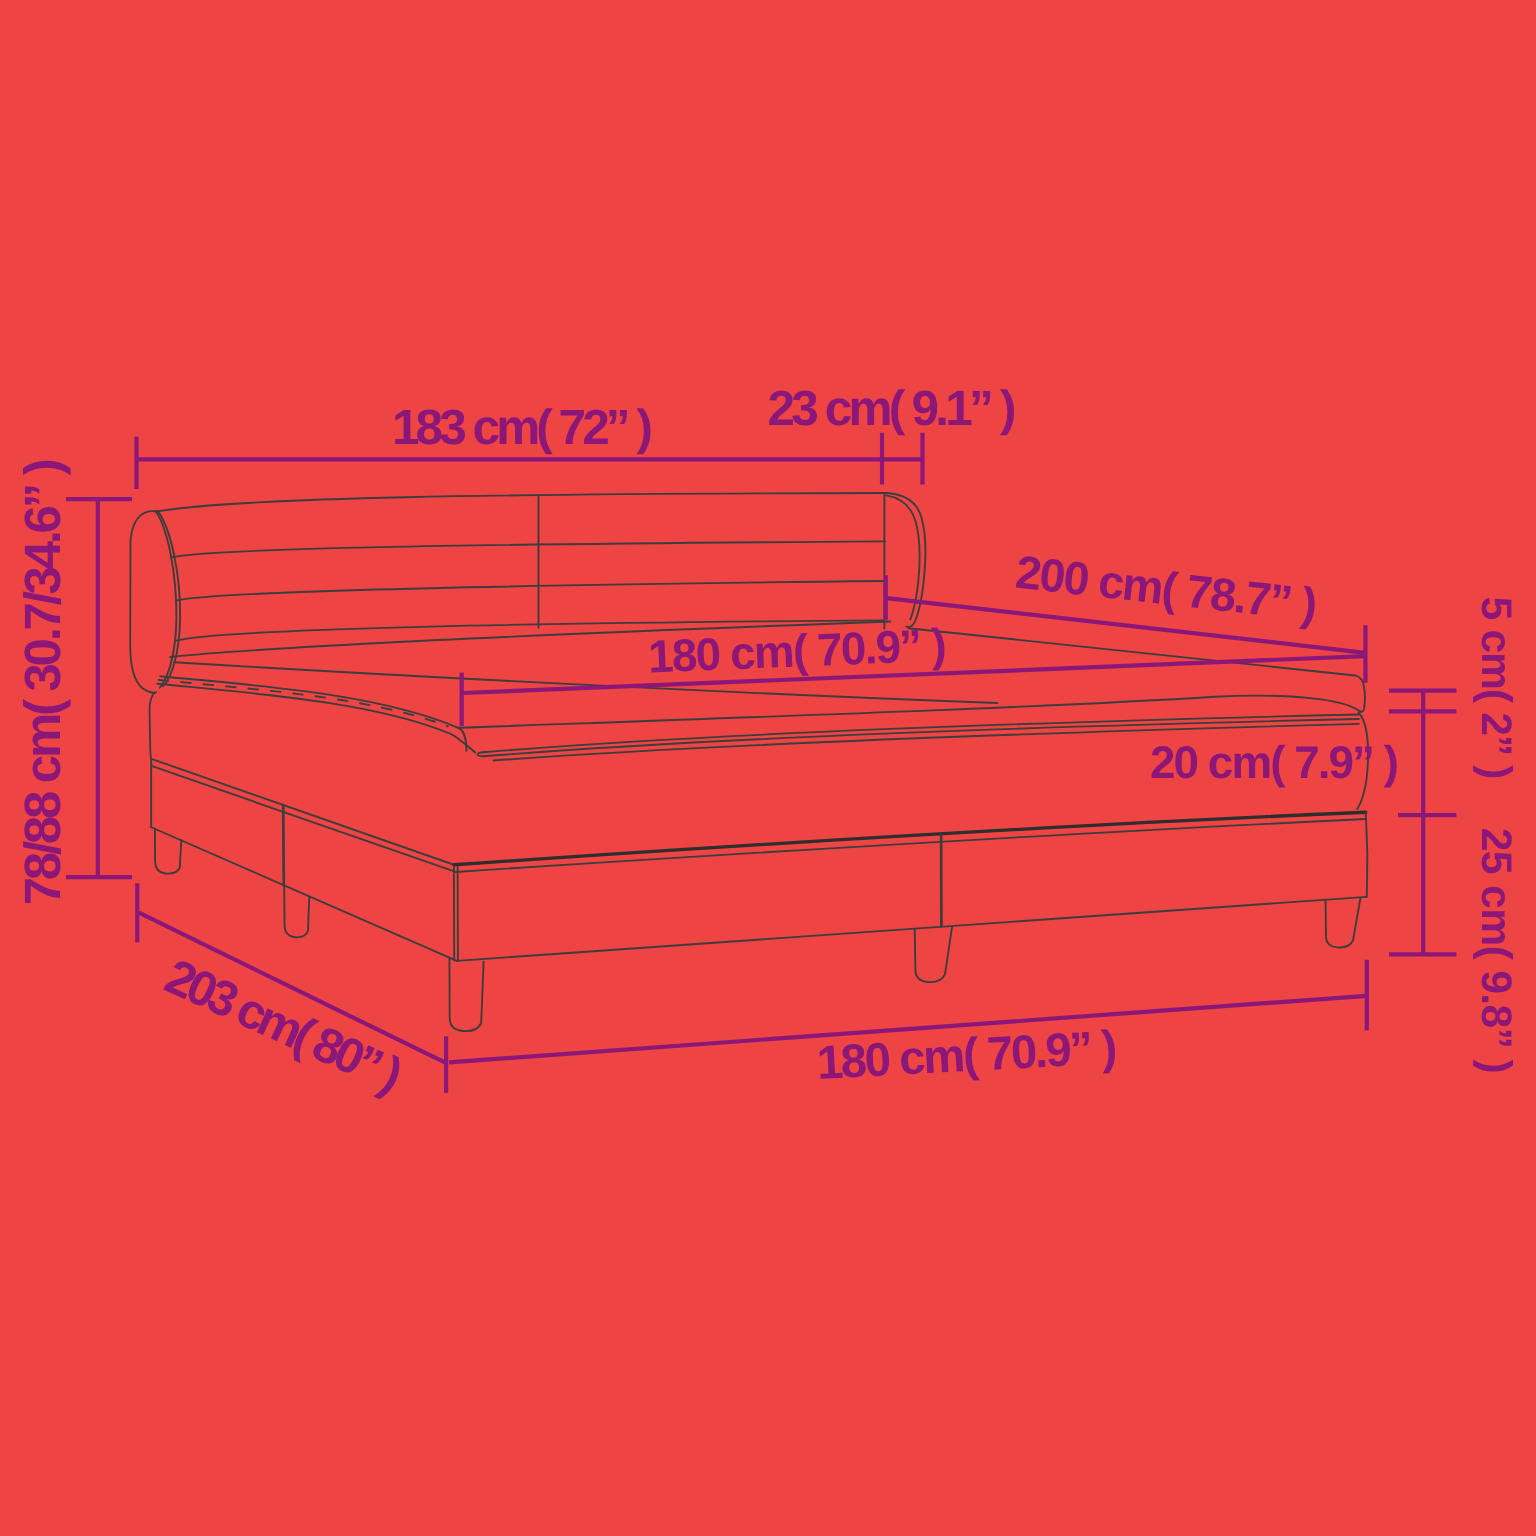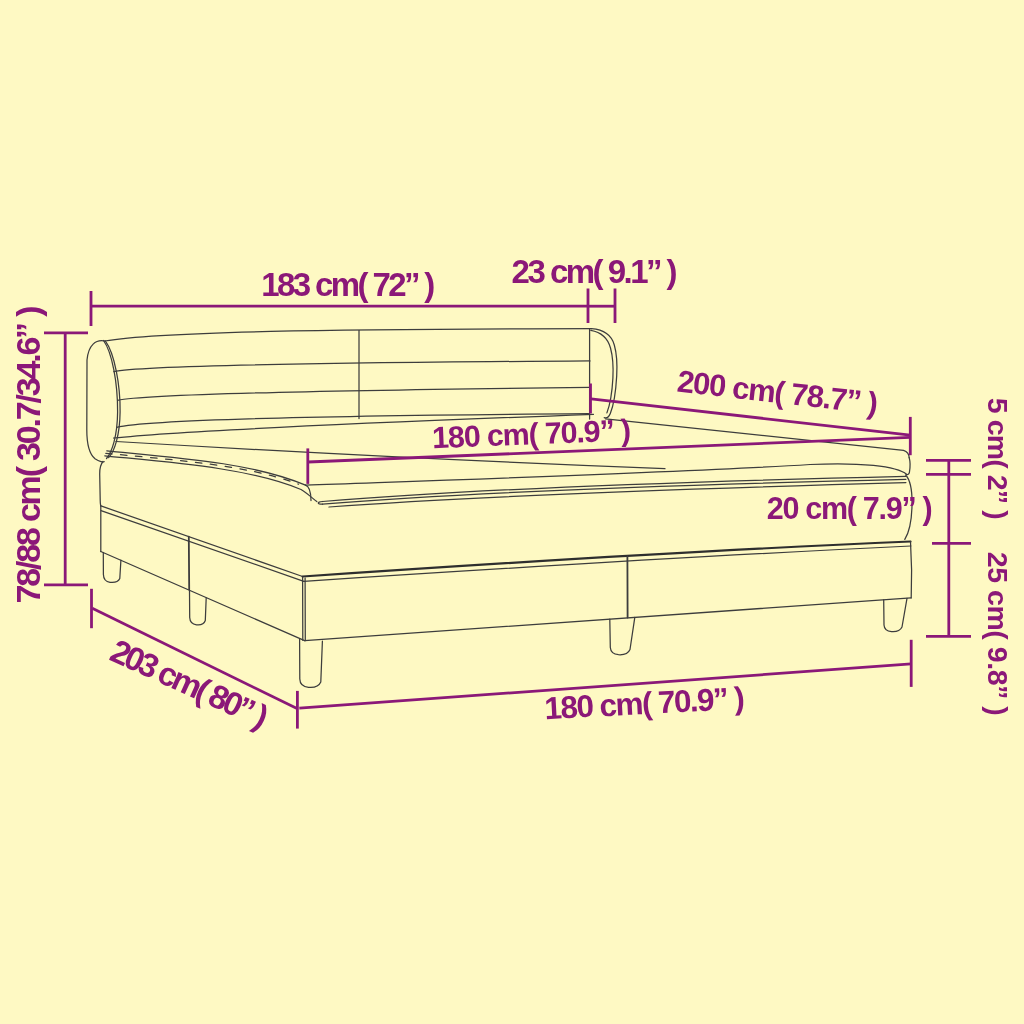--- a/index.html
+++ b/index.html
@@ -1,16 +1,16 @@
 <!DOCTYPE html>
 <html><head>
 <meta charset="utf-8">
 <style>
   html,body{margin:0;padding:0;background:#ffffff;}
-  .wrap{width:1024px;height:1024px;position:relative;background:#fef9c3;overflow:hidden;}
+  .wrap{width:1024px;height:1024px;position:relative;background:#ef4444;overflow:hidden;}
   svg{display:block;}
   text{font-family:"Liberation Sans", sans-serif;font-weight:bold;fill:#8B1878;}
 </style>
 </head>
 <body>
 
 <div class="wrap">
 <svg width="1024" height="1024" viewBox="0 0 1024 1024">
   <g fill="none" stroke="#3d3d3d" stroke-width="1.25" stroke-linecap="round" stroke-linejoin="round">
 

